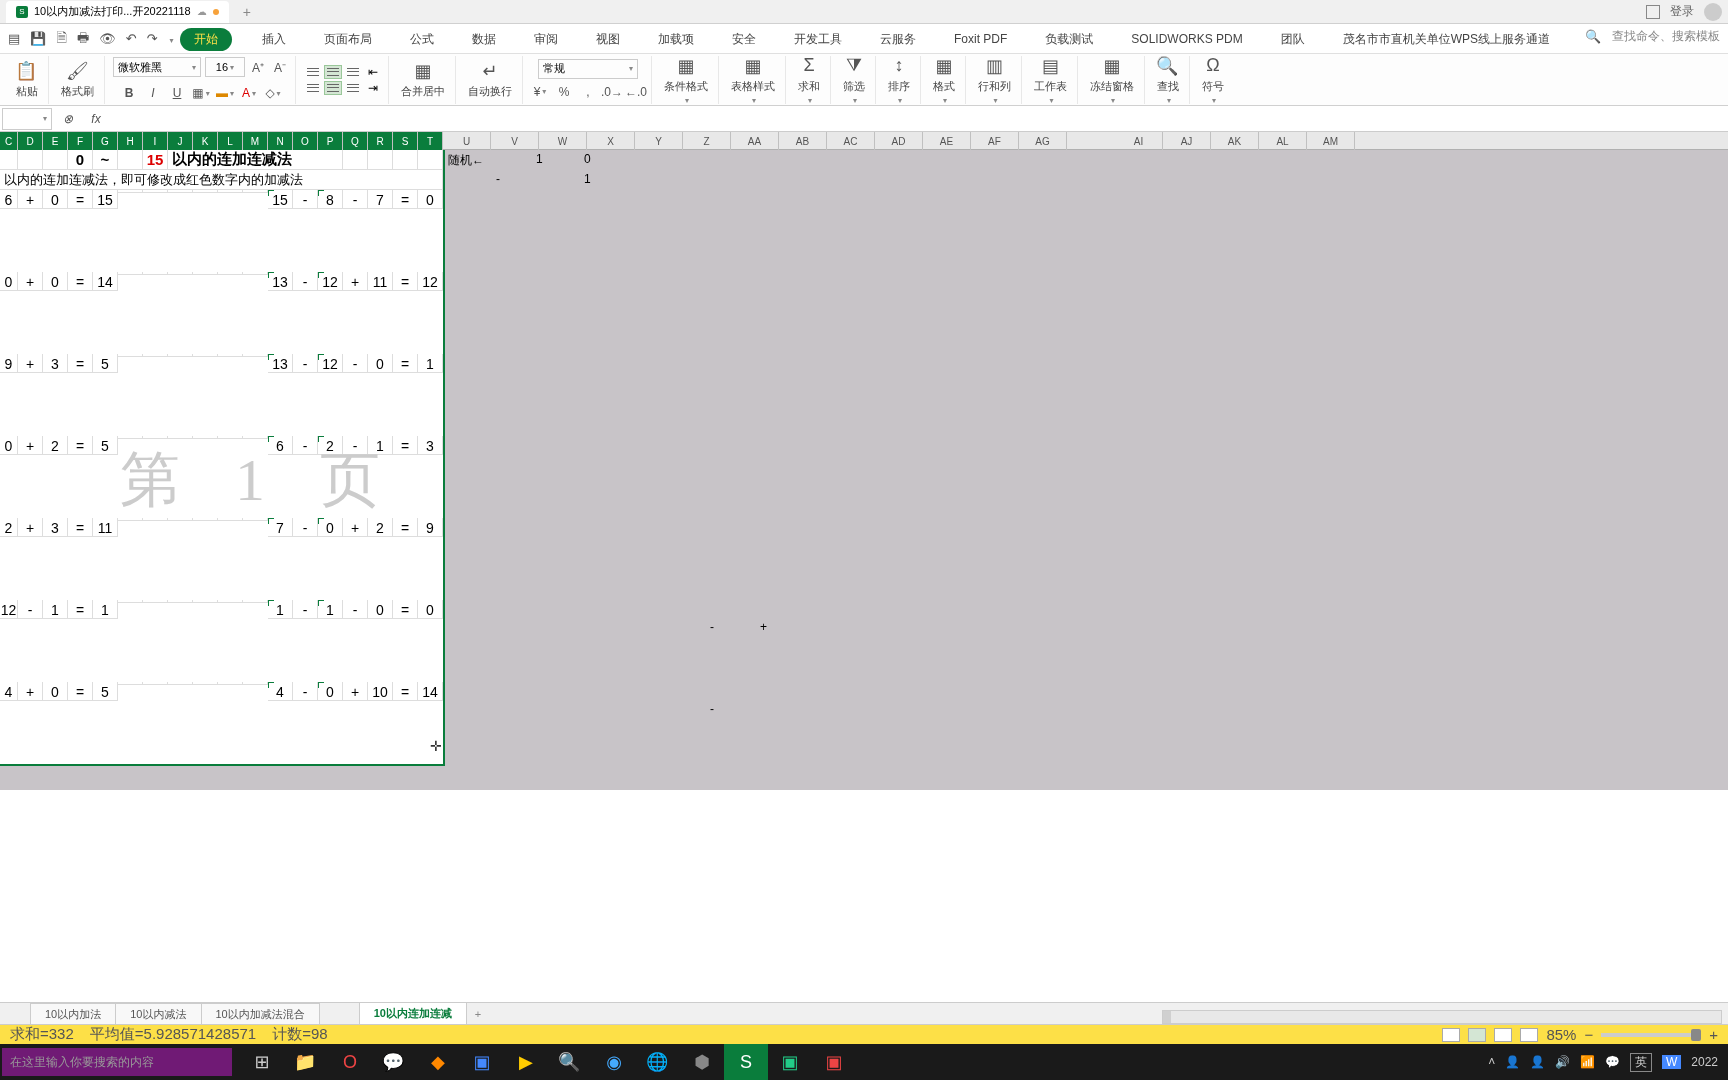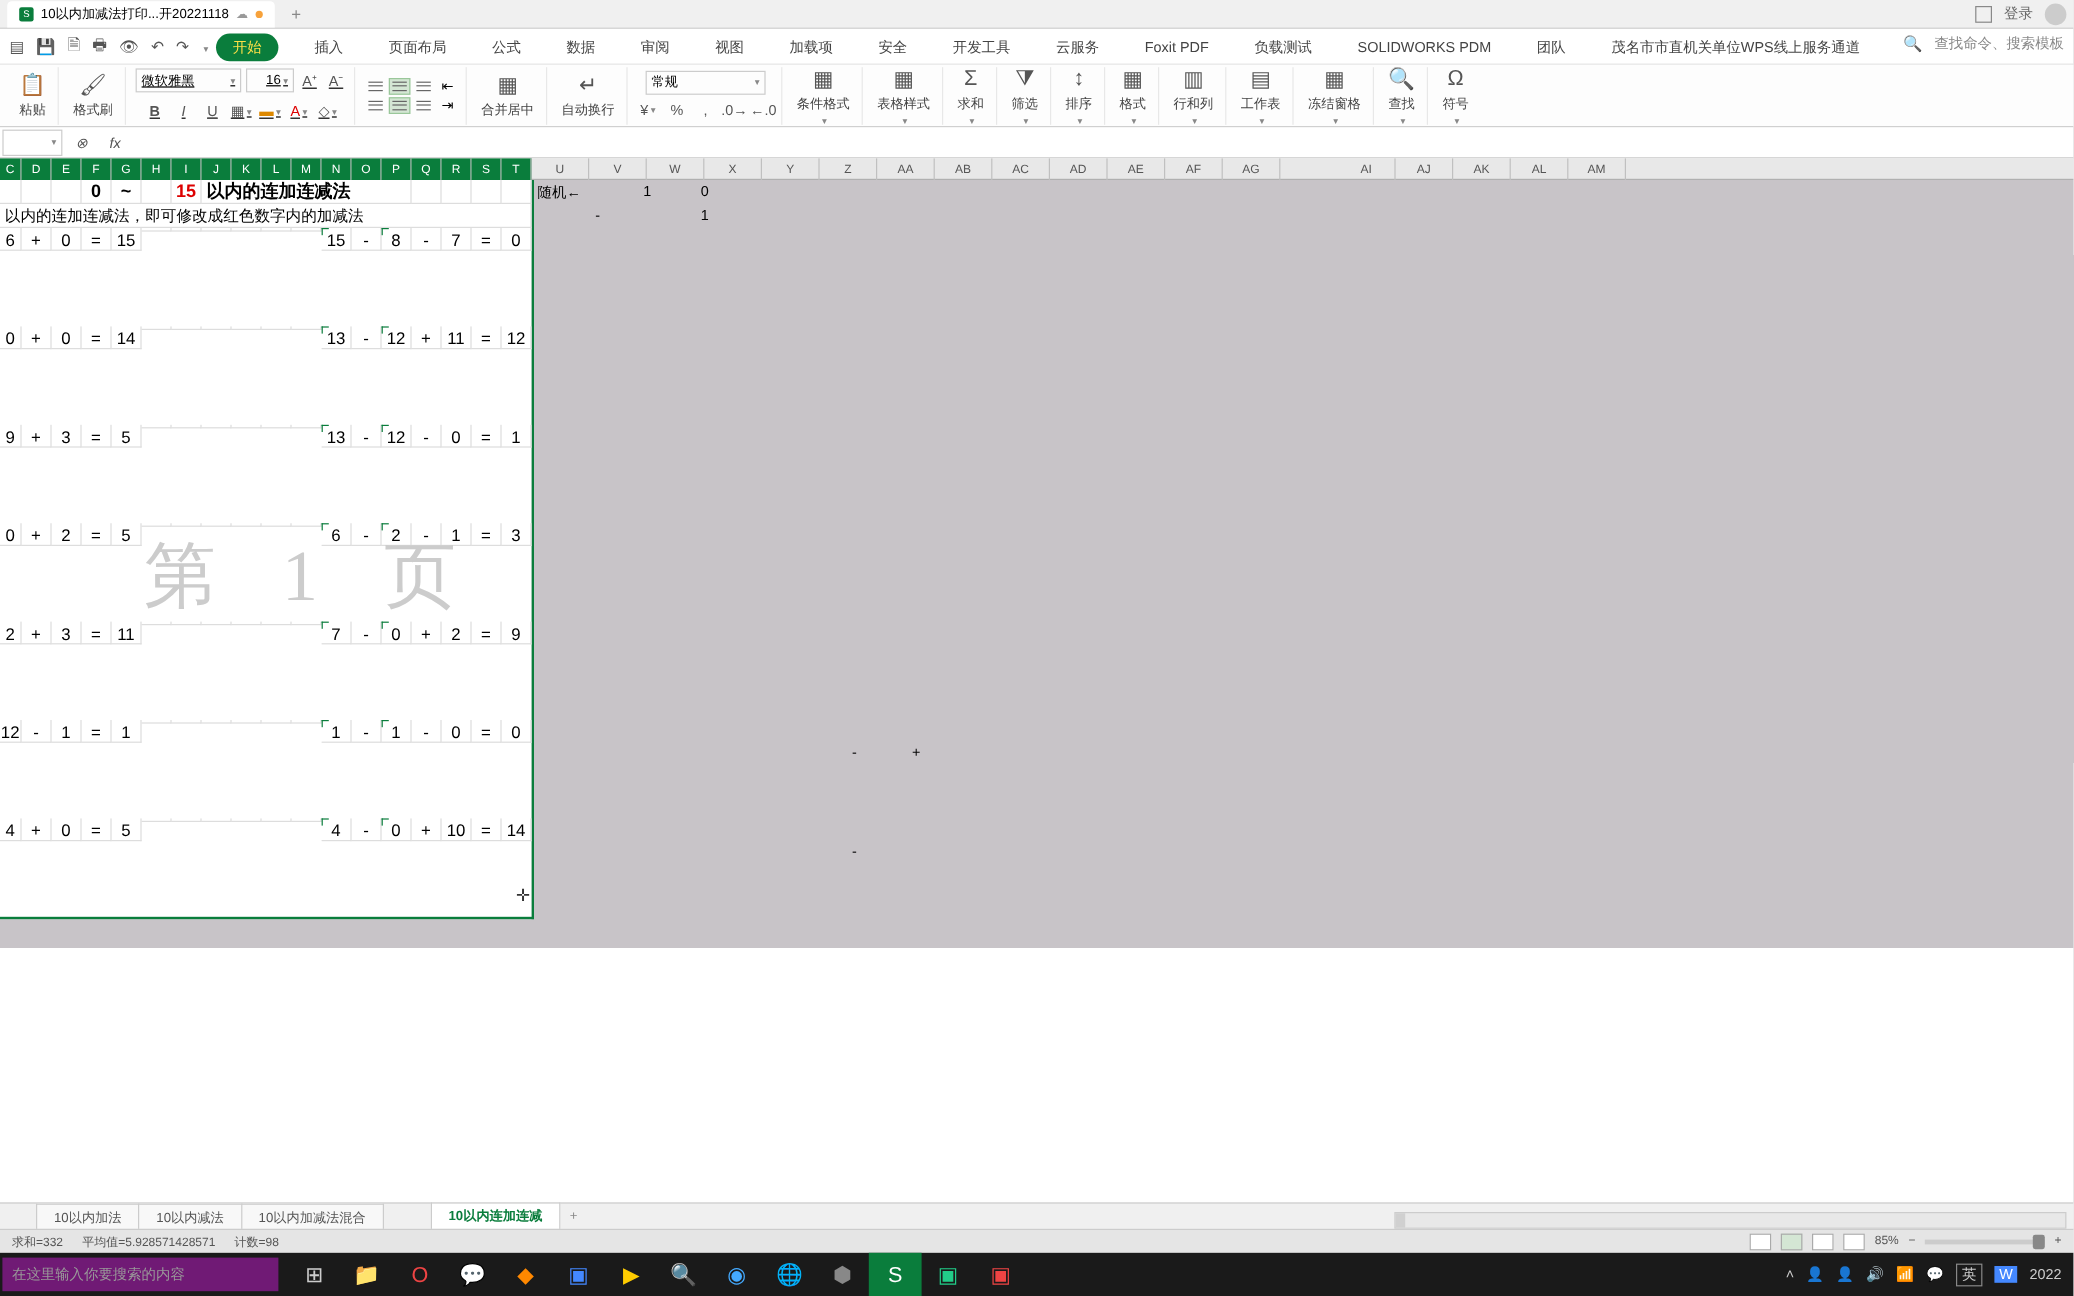--- a/index.html
+++ b/index.html
@@ -28,21 +28,21 @@
 .search-icon { font-size: 13px; }
 
 
 .ribbon { height: 52px; border-bottom: 1px solid #d0d0d0; display: flex; align-items: center; padding: 0 6px; gap: 2px; background: #fdfdfd; }
 .rgrp { display: flex; flex-direction: column; align-items: center; justify-content: center; padding: 0 6px; gap: 2px; border-right: 1px solid #e8e8e8; height: 48px; }
 .rgrp:last-child { border-right: none; }
 .rbtn-big { display: flex; flex-direction: column; align-items: center; gap: 2px; font-size: 11px; color: #444; cursor: pointer; padding: 0 4px; }
 .rbtn-big .ico { width: 22px; height: 22px; display: flex; align-items: center; justify-content: center; font-size: 18px; color: #555; }
 .font-box { display:flex; gap:4px; align-items:center; }
 .font-name { width: 88px; height: 20px; border: 1px solid #ccc; font-size: 11px; padding: 0 4px; display:flex; align-items:center; justify-content:space-between; }
-.font-size { width: 40px; height: 20px; border: 1px solid #ccc; font-size: 11px; padding: 0 4px; display:flex; align-items:center; justify-content:flex-end; }
+.font-size { width: 40px; height: 20px; border: 1px solid #ccc; font-size: 11px; padding: 0 4px; display:flex; align-items:center; justify-content:center; }
 .btnrow { display:flex; gap:6px; align-items:center; }
 .mini { width:18px; height:18px; display:flex; align-items:center; justify-content:center; color:#555; font-size:12px; cursor:pointer; }
 .mini.b { font-weight:bold; }
 .mini.i { font-style:italic; }
 .mini.u { text-decoration:underline; }
 .dd::after { content:"▾"; font-size:8px; margin-left:2px; color:#888; }
 .align-grid { display:grid; grid-template-columns: repeat(4,18px); gap:2px; }
 .align-cell { width:18px; height:14px; border:1px solid transparent; display:flex; align-items:center; justify-content:center; }
 .align-cell.sel { background:#d4e6d4; border-color:#9ac79a; }
 .align-lines { width:12px; height:8px; display:flex; flex-direction:column; justify-content:space-between; }
@@ -78,21 +78,21 @@
 
 
 .sheet-tabs { position:absolute; bottom: 56px; left:0; right:0; height: 22px; background:#f0f0f0; border-top:1px solid #ccc; display:flex; align-items:center; padding-left:30px; font-size:11px;}
 .stab { padding: 3px 14px; border:1px solid #ccc; border-bottom:none; background:#f8f8f8; margin-right:-1px; cursor:pointer; color:#555; }
 .stab.active { background:#fff; color:#0a7d3c; font-weight:bold; border-bottom:2px solid #fff;margin-left:40px; }
 .stab-add { width:24px; text-align:center; color:#888; cursor:pointer; }
 .hscroll { position:absolute; right:6px; bottom:0; width:560px; height:14px; background:#e8e8e8; border:1px solid #ccc; }
 .hscroll::before { content:""; position:absolute; left:0; width:8px; height:12px; background:#d0d0d0; }
 
 
-.status-bar { position:absolute; bottom:36px; left:0; right:0; height:20px; background:#e5e5e5; border-top:1px solid #ccc; display:flex; align-items:center; padding:0 10px; font-size:10px; color:#555; gap:16px;}
+.status-bar { position:absolute; bottom:36px; left:0; right:0; height:20px; background:#fde047; border-top:1px solid #ccc; display:flex; align-items:center; padding:0 10px; font-size:15px; color:#555; gap:16px;}
 .status-right { margin-left:auto; display:flex; align-items:center; gap:8px; }
 .view-btn { width:18px; height:14px; border:1px solid #aaa; background:#fff; }
 .view-btn.active { background:#d4e6d4; }
 .zoom-slider { width:100px; height:4px; background:#ccc; position:relative; }
 .zoom-slider::after { content:""; position:absolute; right:0; top:-4px; width:10px; height:12px; background:#888; border-radius:2px; }
 
 
 .taskbar { position:absolute; bottom:0; left:0; right:0; height:36px; background:#1a1a1a; display:flex; align-items:center; }
 .search-box { width:230px; height:28px; background:#701a75; color:#999; display:flex; align-items:center; padding:0 8px; margin-left:2px; font-size:12px;}
 .task-icons { display:flex; align-items:center; gap:0; margin-left:8px; }
@@ -158,21 +158,21 @@
         <span class="ico">📋</span>
         <span>粘贴</span>
       </div>
   </div>
   <div class="rgrp">
     <div class="rbtn-big">
         <span class="ico">🖌</span>
         <span>格式刷</span>
       </div>
   </div>
-  <div class="rgrp" style="gap:7px;text-decoration:underline;">
+  <div class="rgrp" style="gap:7px;">
     <div class="font-box">
       <div class="font-name dd">
           <span>微软雅黑</span>
         </div>
       <div class="font-size dd">
           <span>16</span>
         </div>
       <span class="mini">A⁺</span>
       <span class="mini">A⁻</span>
     </div>

